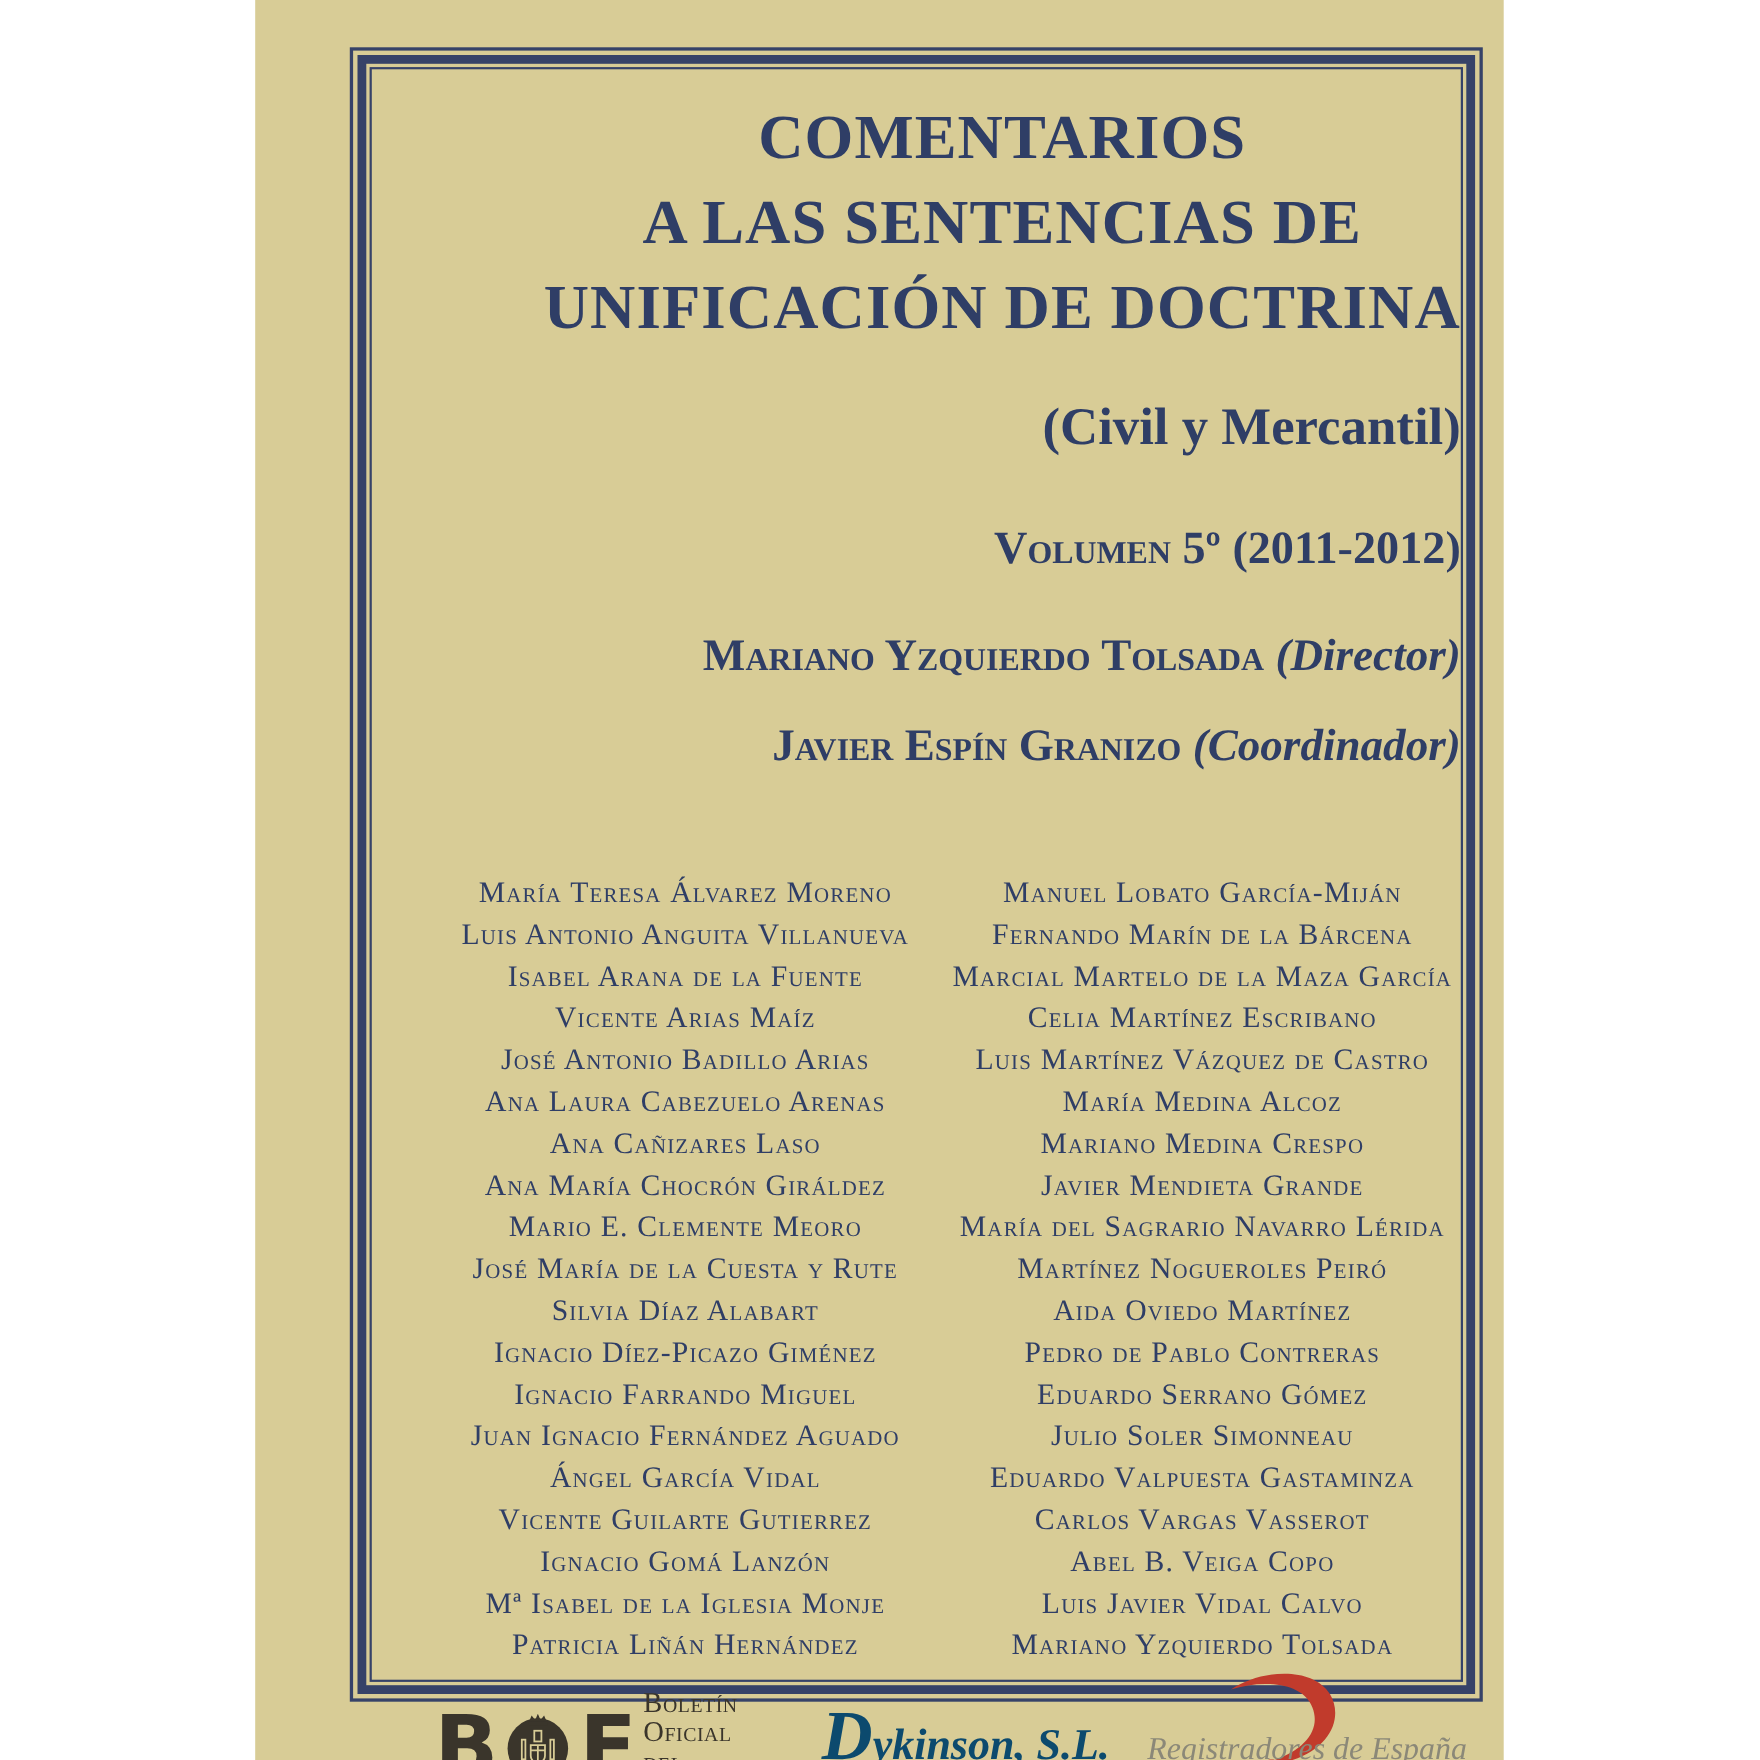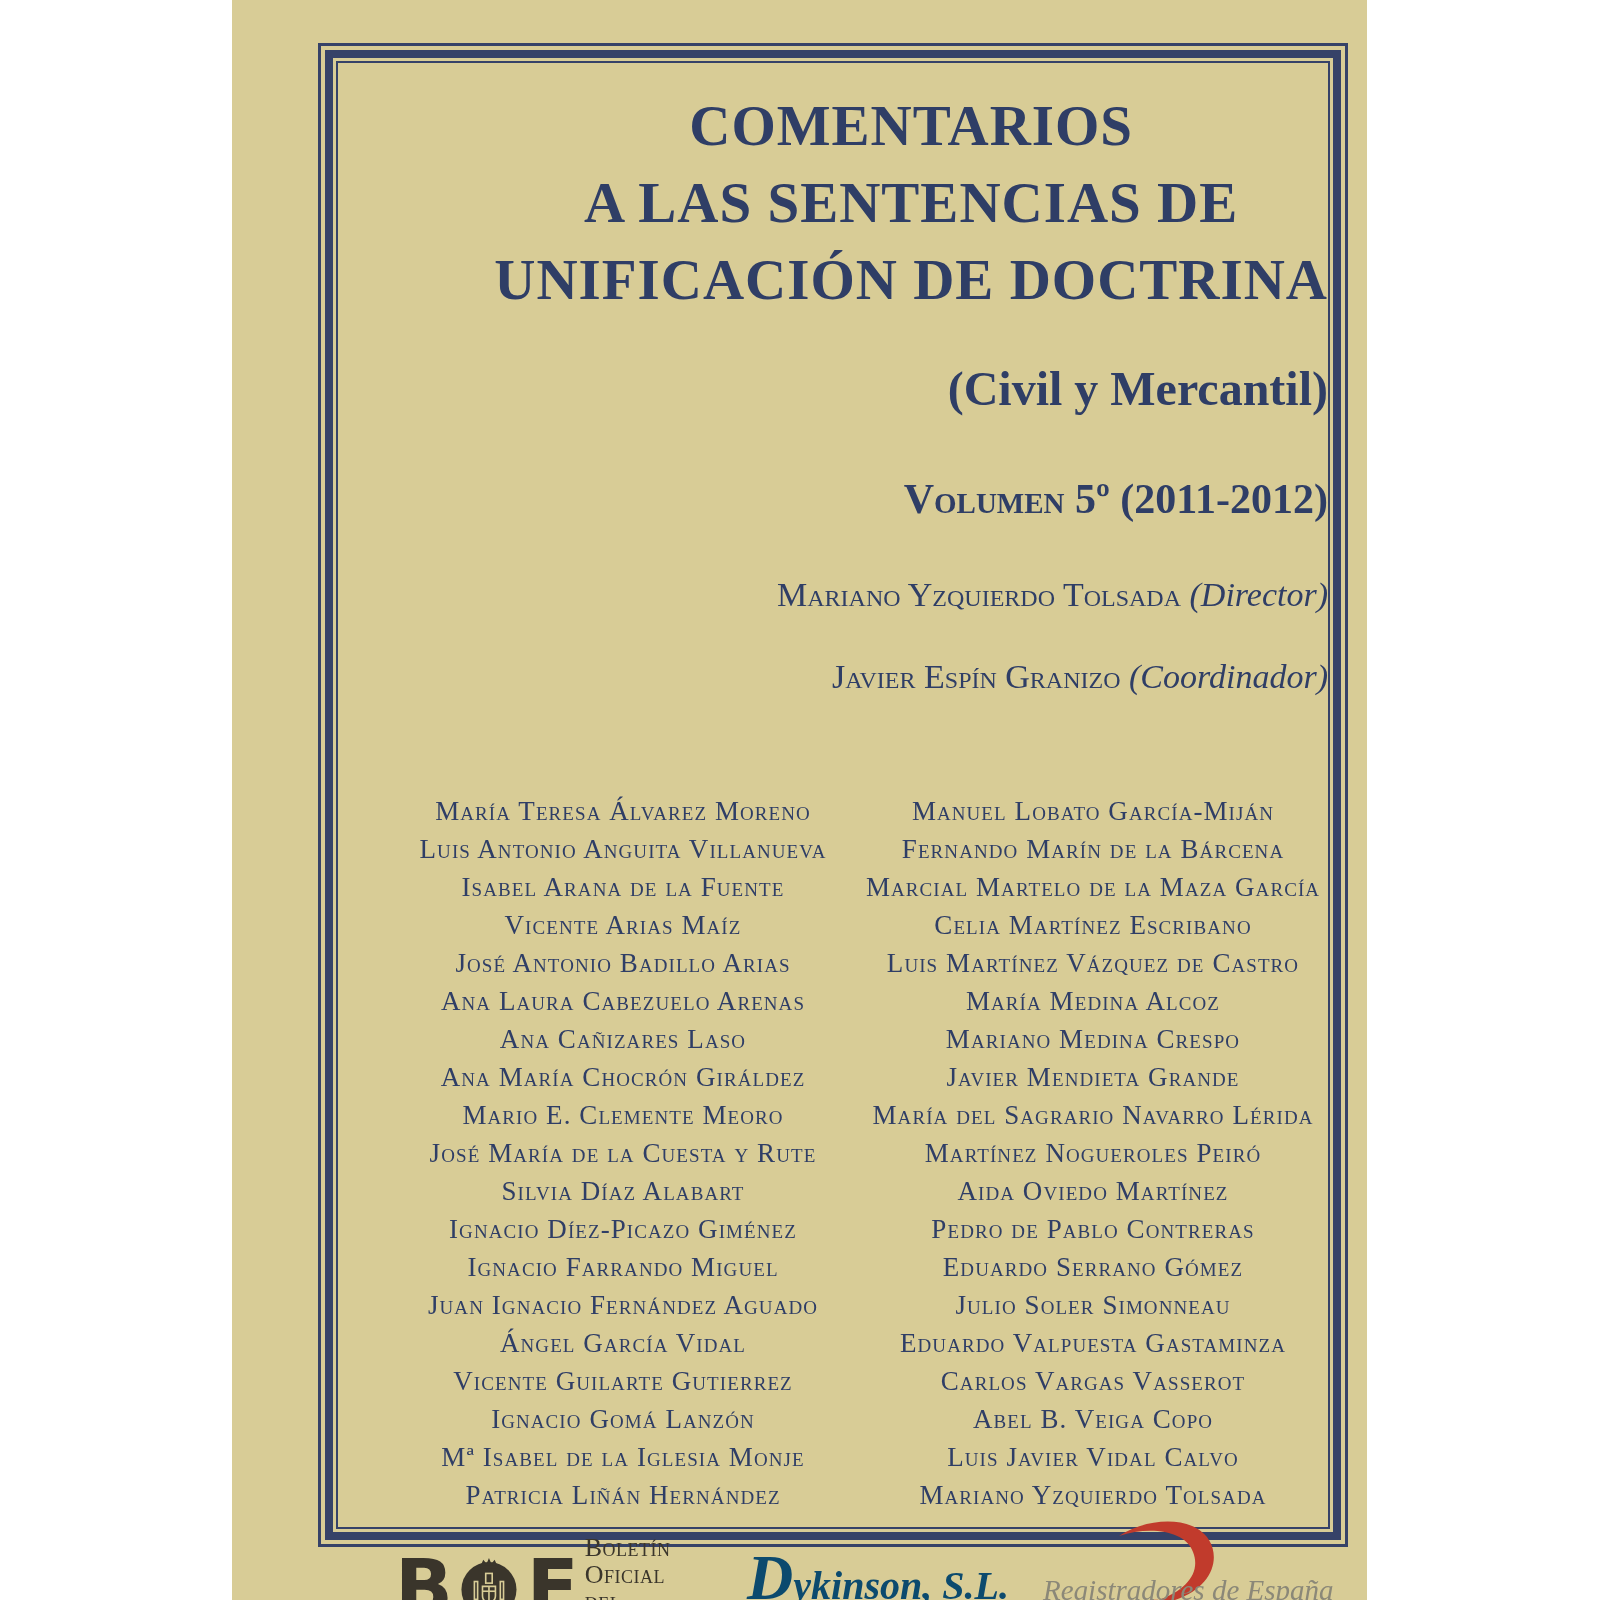--- a/index.html
+++ b/index.html
@@ -53,21 +53,21 @@
     font-size: 48px; font-weight: bold;
     line-height: 62px; white-space: nowrap;
   }
   .volume {
     margin-top: 30px;
     font-size: 42px; font-weight: bold;
     font-variant: small-caps;
     line-height: 50px; white-space: nowrap;
   }
   .person-line {
-    font-size: 34px; line-height: 42px; white-space: nowrap;
+    font-size: 41px; line-height: 42px; white-space: nowrap; font-weight: bold;
   }
   .person-line.director { margin-top: 26px; }
   .person-line.coordinator { margin-top: 16px; }
   .person-name { font-variant: small-caps; }
   .person-role { font-style: italic; }
   .authors {
     margin-top: 24px;
     width: 940px;
     display: grid;
     grid-template-columns: 50% 50%;

